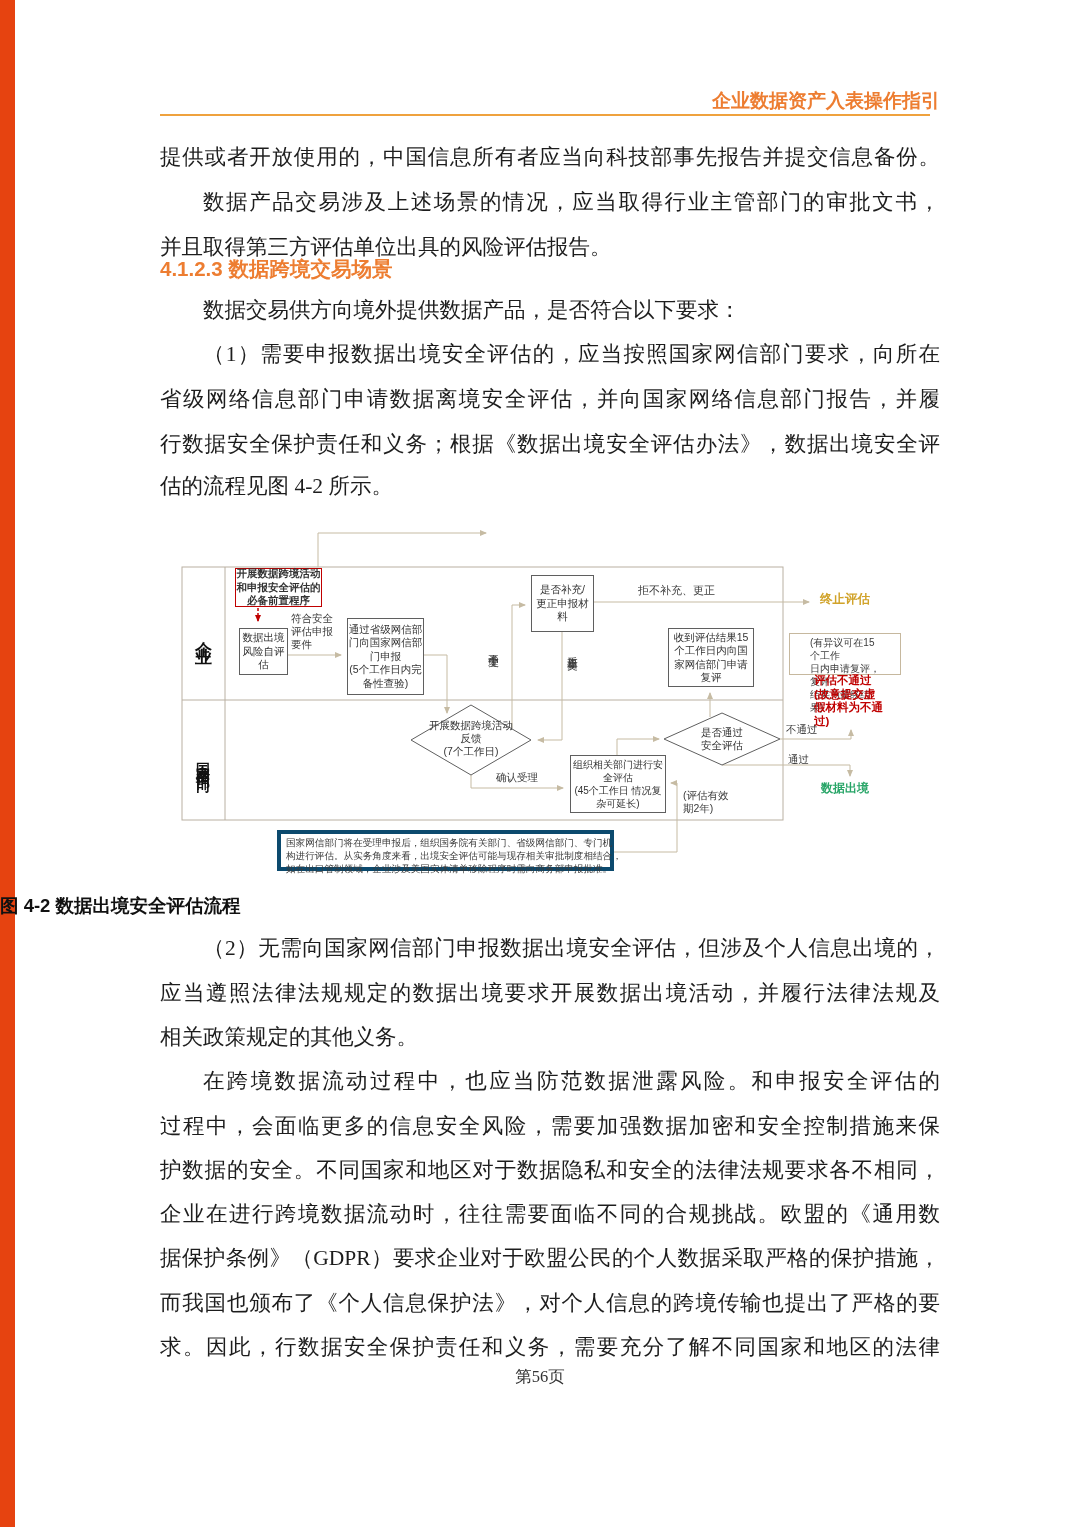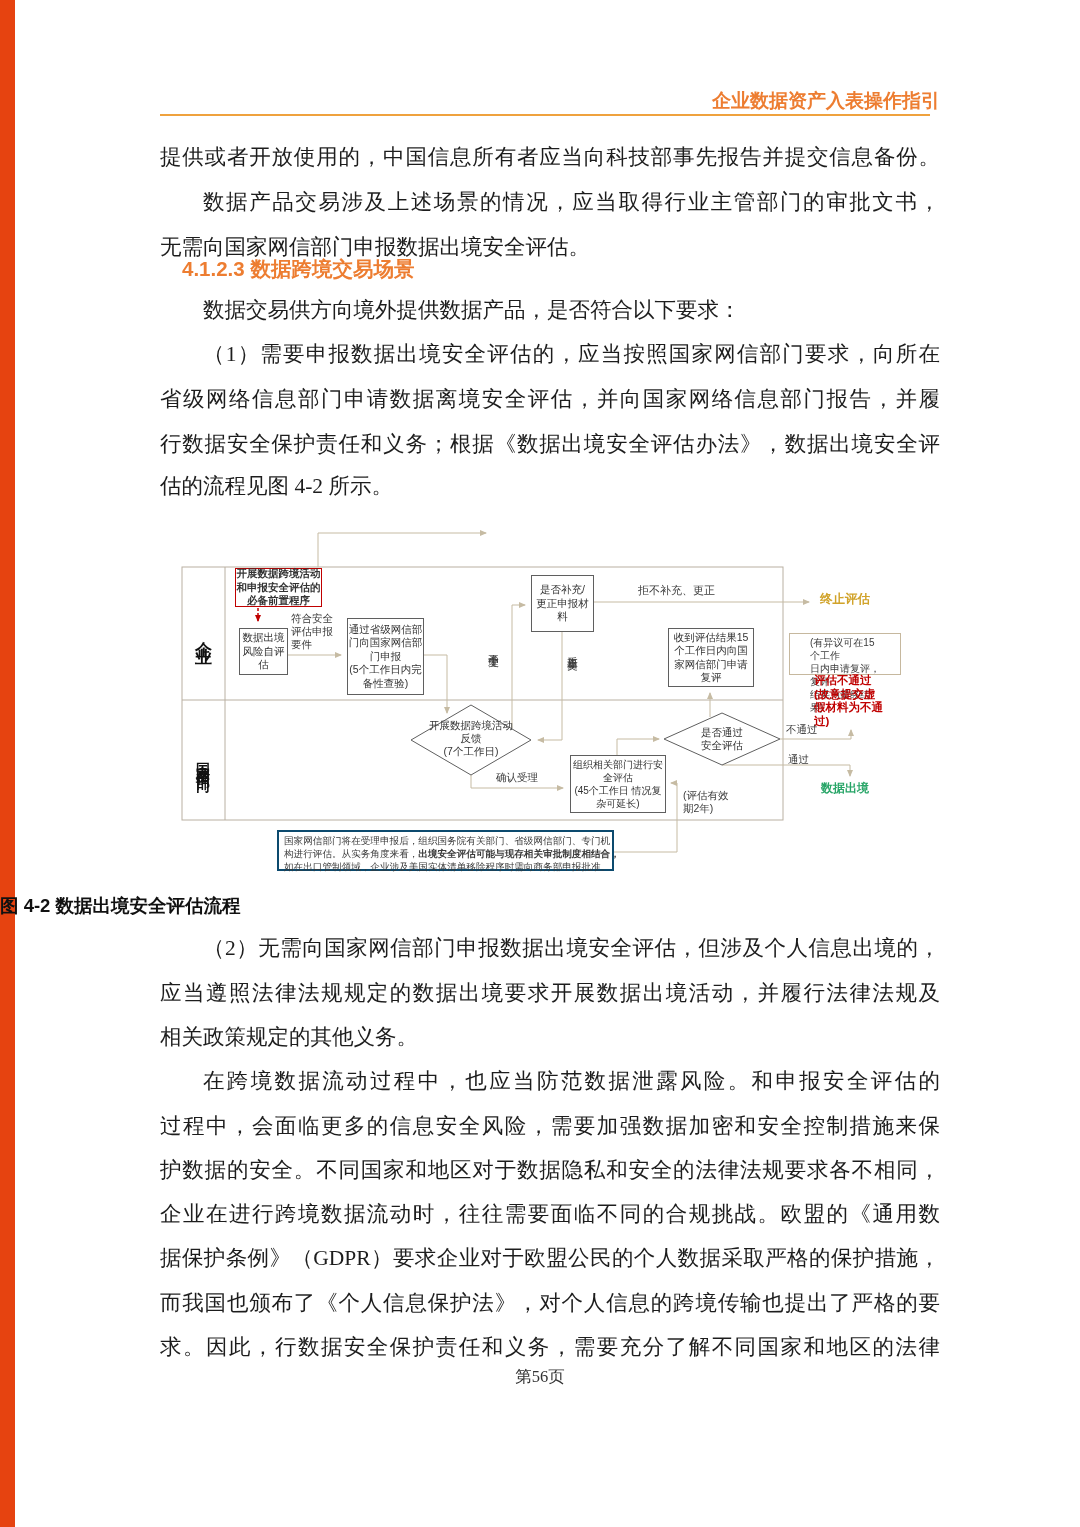--- a/index.html
+++ b/index.html
@@ -12,21 +12,21 @@
   #hdr-title{left:160px;top:88px;width:780px;text-align:right;
     font-family:"Liberation Sans","DejaVu Sans",sans-serif;font-weight:bold;
     font-size:19px;color:#ed7d31;}
   #hdr-rule{left:160px;top:114px;width:770px;height:2px;background:#efa23e;}
   
   .bline{left:160px;width:780px;height:32px;font-size:21.5px;line-height:32px;
     text-align:justify;text-align-last:justify;white-space:nowrap;}
   .bline.lastleft{text-align-last:left;}
   .bline.ind{padding-left:43px;width:737px;}
   .oheading{left:160px;width:780px;font-family:"Liberation Sans","DejaVu Sans",sans-serif;
-    font-weight:bold;font-size:20.5px;color:#ed7d31;line-height:34px;margin-left:22px;}
+    font-weight:bold;font-size:20.5px;color:#ed7d31;line-height:34px;}
   #caption{left:0;top:893px;width:1080px;text-align:left;
     font-family:"Liberation Sans","DejaVu Sans",sans-serif;font-weight:bold;font-size:18.5px;color:#111;}
   #footer{left:0;top:1366px;width:1080px;text-align:center;font-size:16.5px;color:#333;}
   
   #fig{left:0;top:495px;width:1080px;height:400px;
     font-family:"Liberation Sans","DejaVu Sans",sans-serif;color:#3a3a3a;}
   #fig svg{position:absolute;left:0;top:0;}
   .fnode{position:absolute;background:#fff;border:1px solid #5f5f5f;
     font-size:10.5px;line-height:13.5px;text-align:center;white-space:pre-line;
     display:flex;align-items:center;justify-content:center;box-sizing:border-box;color:#333;}
@@ -34,40 +34,40 @@
     font-size:10.5px;line-height:14px;white-space:pre-line;box-sizing:border-box;
     padding:4px 6px;color:#3a3a3a;text-align:left;}
   .flabel{position:absolute;font-size:10.5px;line-height:13px;color:#3a3a3a;white-space:pre-line;}
   .fvert{writing-mode:vertical-rl;letter-spacing:1px;}
   .dtext{position:absolute;font-size:10.5px;line-height:13px;text-align:center;
     white-space:pre-line;color:#333;}
   .lane-label{position:absolute;display:flex;align-items:center;justify-content:center;
     writing-mode:vertical-lr;text-orientation:upright;font-weight:bold;color:#111;}
   #lane1-label{font-size:17px;letter-spacing:7px;}
   #lane2-label{font-size:14px;letter-spacing:3px;}
-  .bold{font-weight:bold;}
+  .bold{font-weight:normal;}
   #pre-red{border:1.5px solid #c00000;font-weight:bold;font-size:10.5px;}
   #terminate{color:#d1a32a;font-weight:bold;font-size:12.5px;}
   #data-exit{color:#27a567;font-weight:bold;font-size:12px;}
   #fail-red{color:#c00000;font-weight:bold;font-size:11.5px;line-height:13.5px;}
-  #note-box{position:absolute;border:2px solid #0c4a6e;box-sizing:border-box;
+  #note-box{position:absolute;border:4px solid #0c4a6e;box-sizing:border-box;
     font-size:9.6px;line-height:13px;padding:2px 5px;color:#3a3a3a;background:#fff;}
   #note-box div{white-space:nowrap;}
 </style>
 </head>
 <body>
 
 <div id="strip" class="abs"></div>
 
 <div id="hdr-title" class="abs">企业数据资产入表操作指引</div>
 <div id="hdr-rule" class="abs"></div>
 
 <div class="abs bline" style="top:141px">提供或者开放使用的，中国信息所有者应当向科技部事先报告并提交信息备份。</div>
 <div class="abs bline ind" style="top:186px">数据产品交易涉及上述场景的情况，应当取得行业主管部门的审批文书，</div>
-<div class="abs bline lastleft" style="top:231px">无需向国家网信部门申报数据出境安全评估。</div>
+<div class="abs bline lastleft" style="top:231px">并且取得第三方评估单位出具的风险评估报告。</div>
 <div class="abs oheading" style="top:252px">4.1.2.3 数据跨境交易场景</div>
 <div class="abs bline ind lastleft" style="top:294px">数据交易供方向境外提供数据产品，是否符合以下要求：</div>
 <div class="abs bline ind" style="top:338px">（1）需要申报数据出境安全评估的，应当按照国家网信部门要求，向所在</div>
 <div class="abs bline" style="top:383px">省级网络信息部门申请数据离境安全评估，并向国家网络信息部门报告，并履</div>
 <div class="abs bline" style="top:428px">行数据安全保护责任和义务；根据《数据出境安全评估办法》，数据出境安全评</div>
 <div class="abs bline lastleft" style="top:470px">估的流程见图 4-2 所示。</div>
 
 <div id="fig" class="abs">
   <svg width="1080" height="400">
     <defs>

